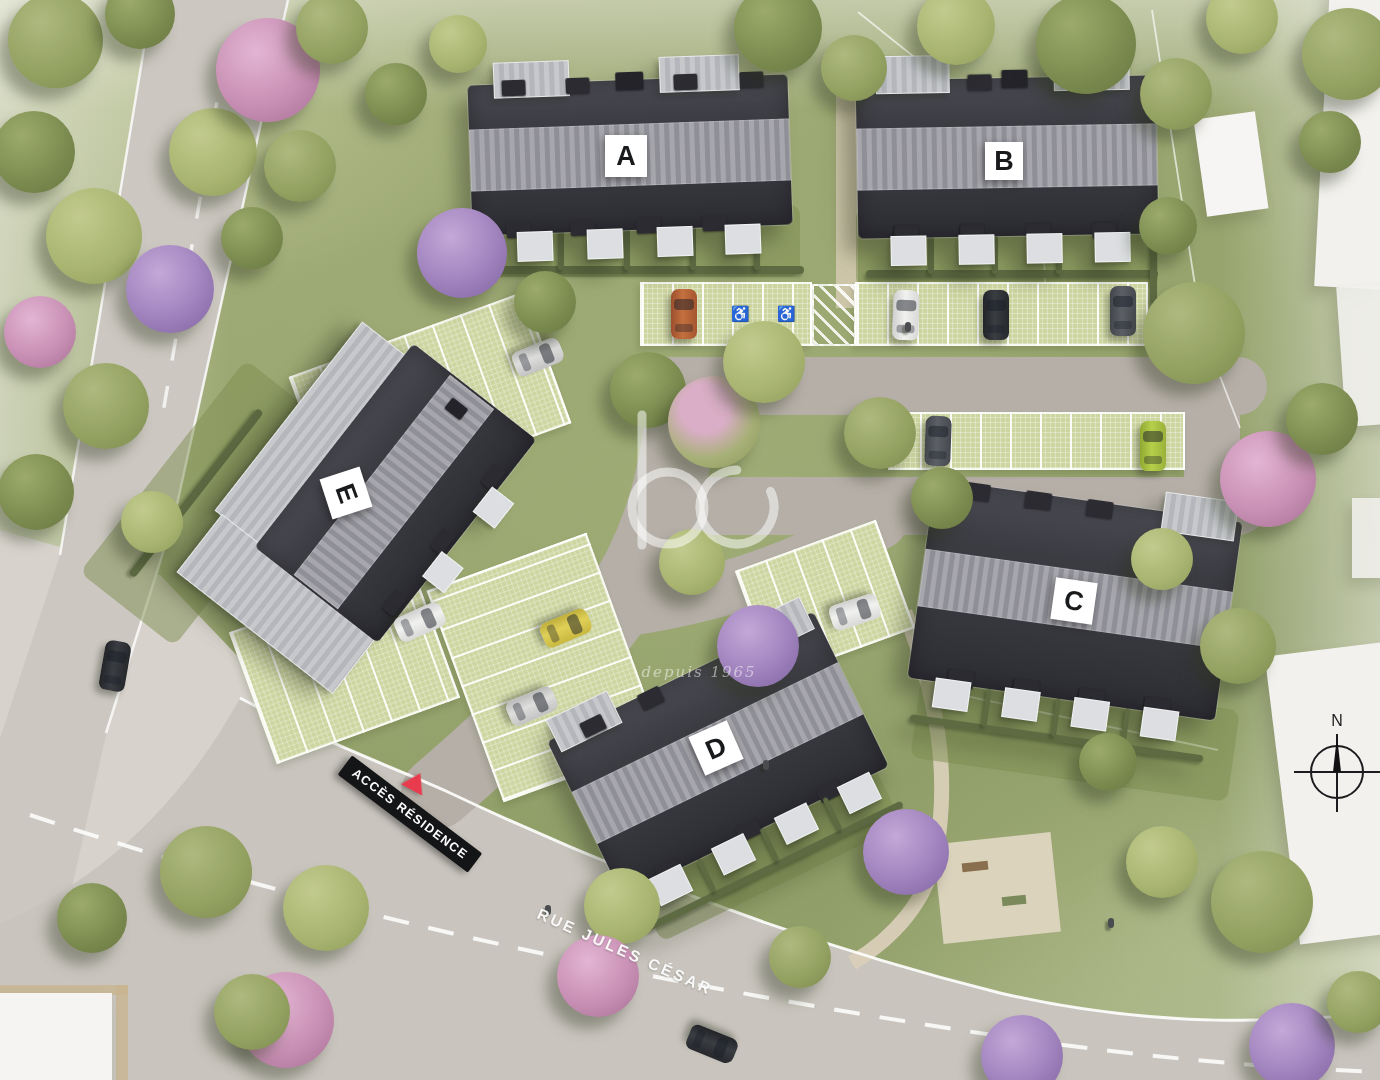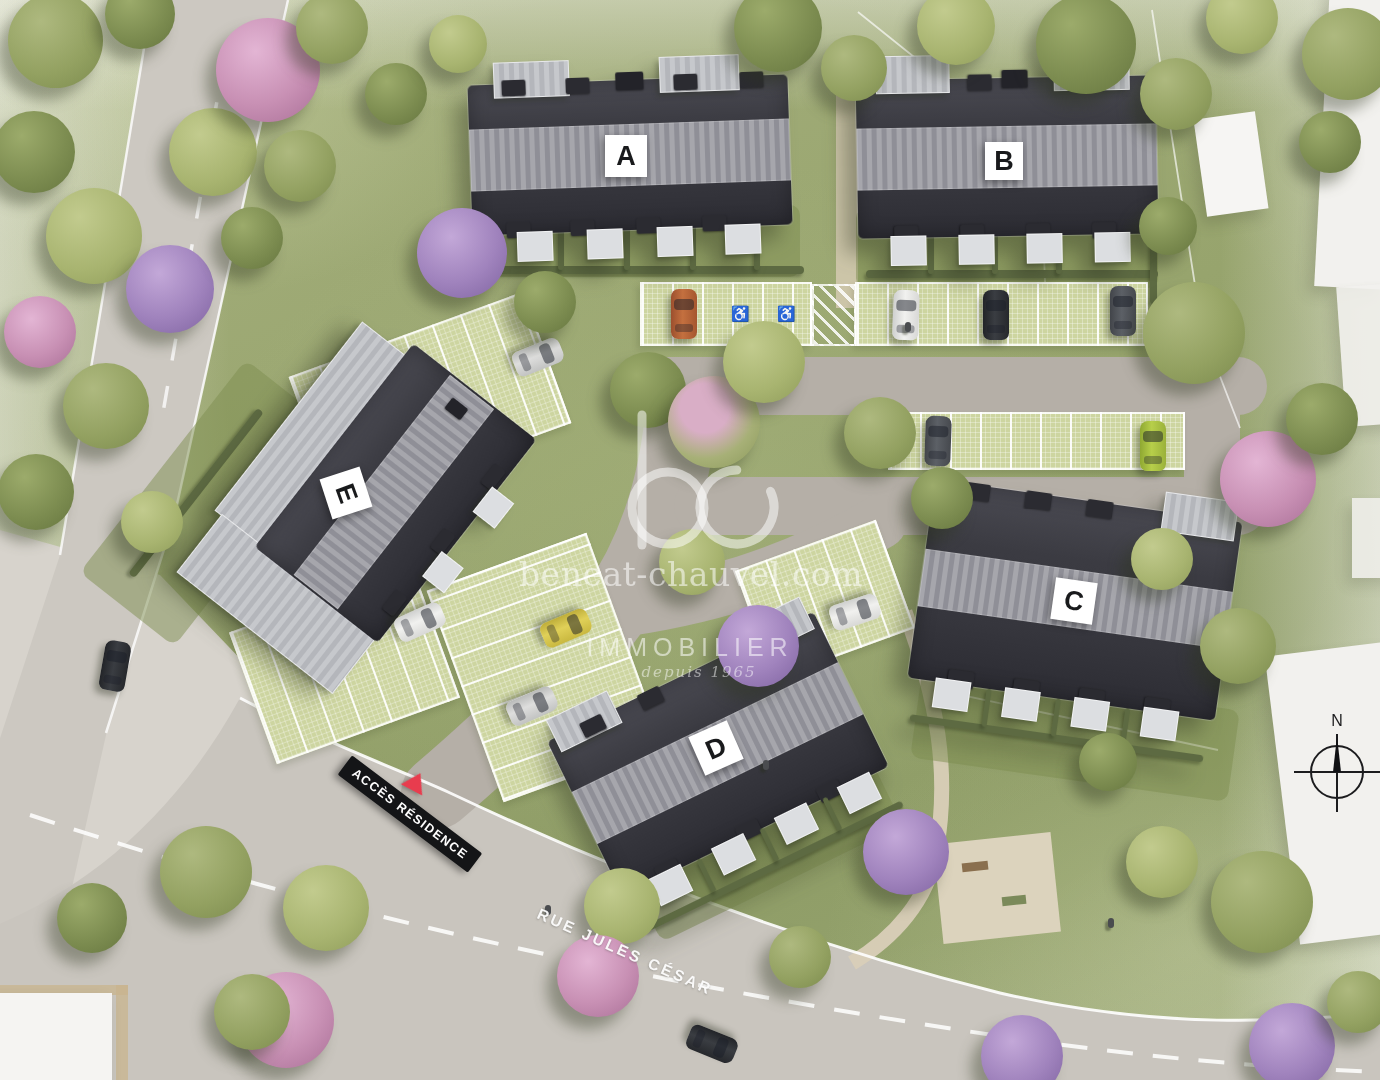--- a/index.html
+++ b/index.html
@@ -312,22 +312,20 @@
 
   <div class="abs wm" style="left:600px;top:405px;width:200px;height:160px;">
     <svg width="200" height="160" viewBox="0 0 200 160">
       <g stroke="rgba(255,255,255,.52)" stroke-width="9" fill="none" stroke-linecap="round">
         <line x1="42" y1="10" x2="42" y2="140"></line>
         <circle cx="68" cy="103" r="36"></circle>
         <circle cx="137" cy="102" r="37" stroke-dasharray="190 43" transform="rotate(-25 137 102)"></circle>
       </g>
     </svg>
   </div>
-  <div class="abs wm wm-domain ctr" style="left:691px;top:574px;">beneat-chauvel.com</div>
-  <div class="abs wm wm-brand ctr" style="left:690px;top:647px;">IMMOBILIER</div>
   <div class="abs wm wm-tag ctr" style="left:699px;top:672px;">depuis 1965</div>
 
   <div class="abs fade-left"></div>
   <div class="abs fade-top"></div>
   <div class="abs fade-right"></div>
   <div class="abs fade-all"></div>
 
 <div class="abs tree t2" style="left: 7.5px; top: -7.5px; width: 95px; height: 95px;"></div>
     <div class="abs tree t1" style="left: 105px; top: -21px; width: 70px; height: 70px;"></div>
     <div class="abs tree t3" style="left: 169px; top: 108px; width: 88px; height: 88px;"></div>

